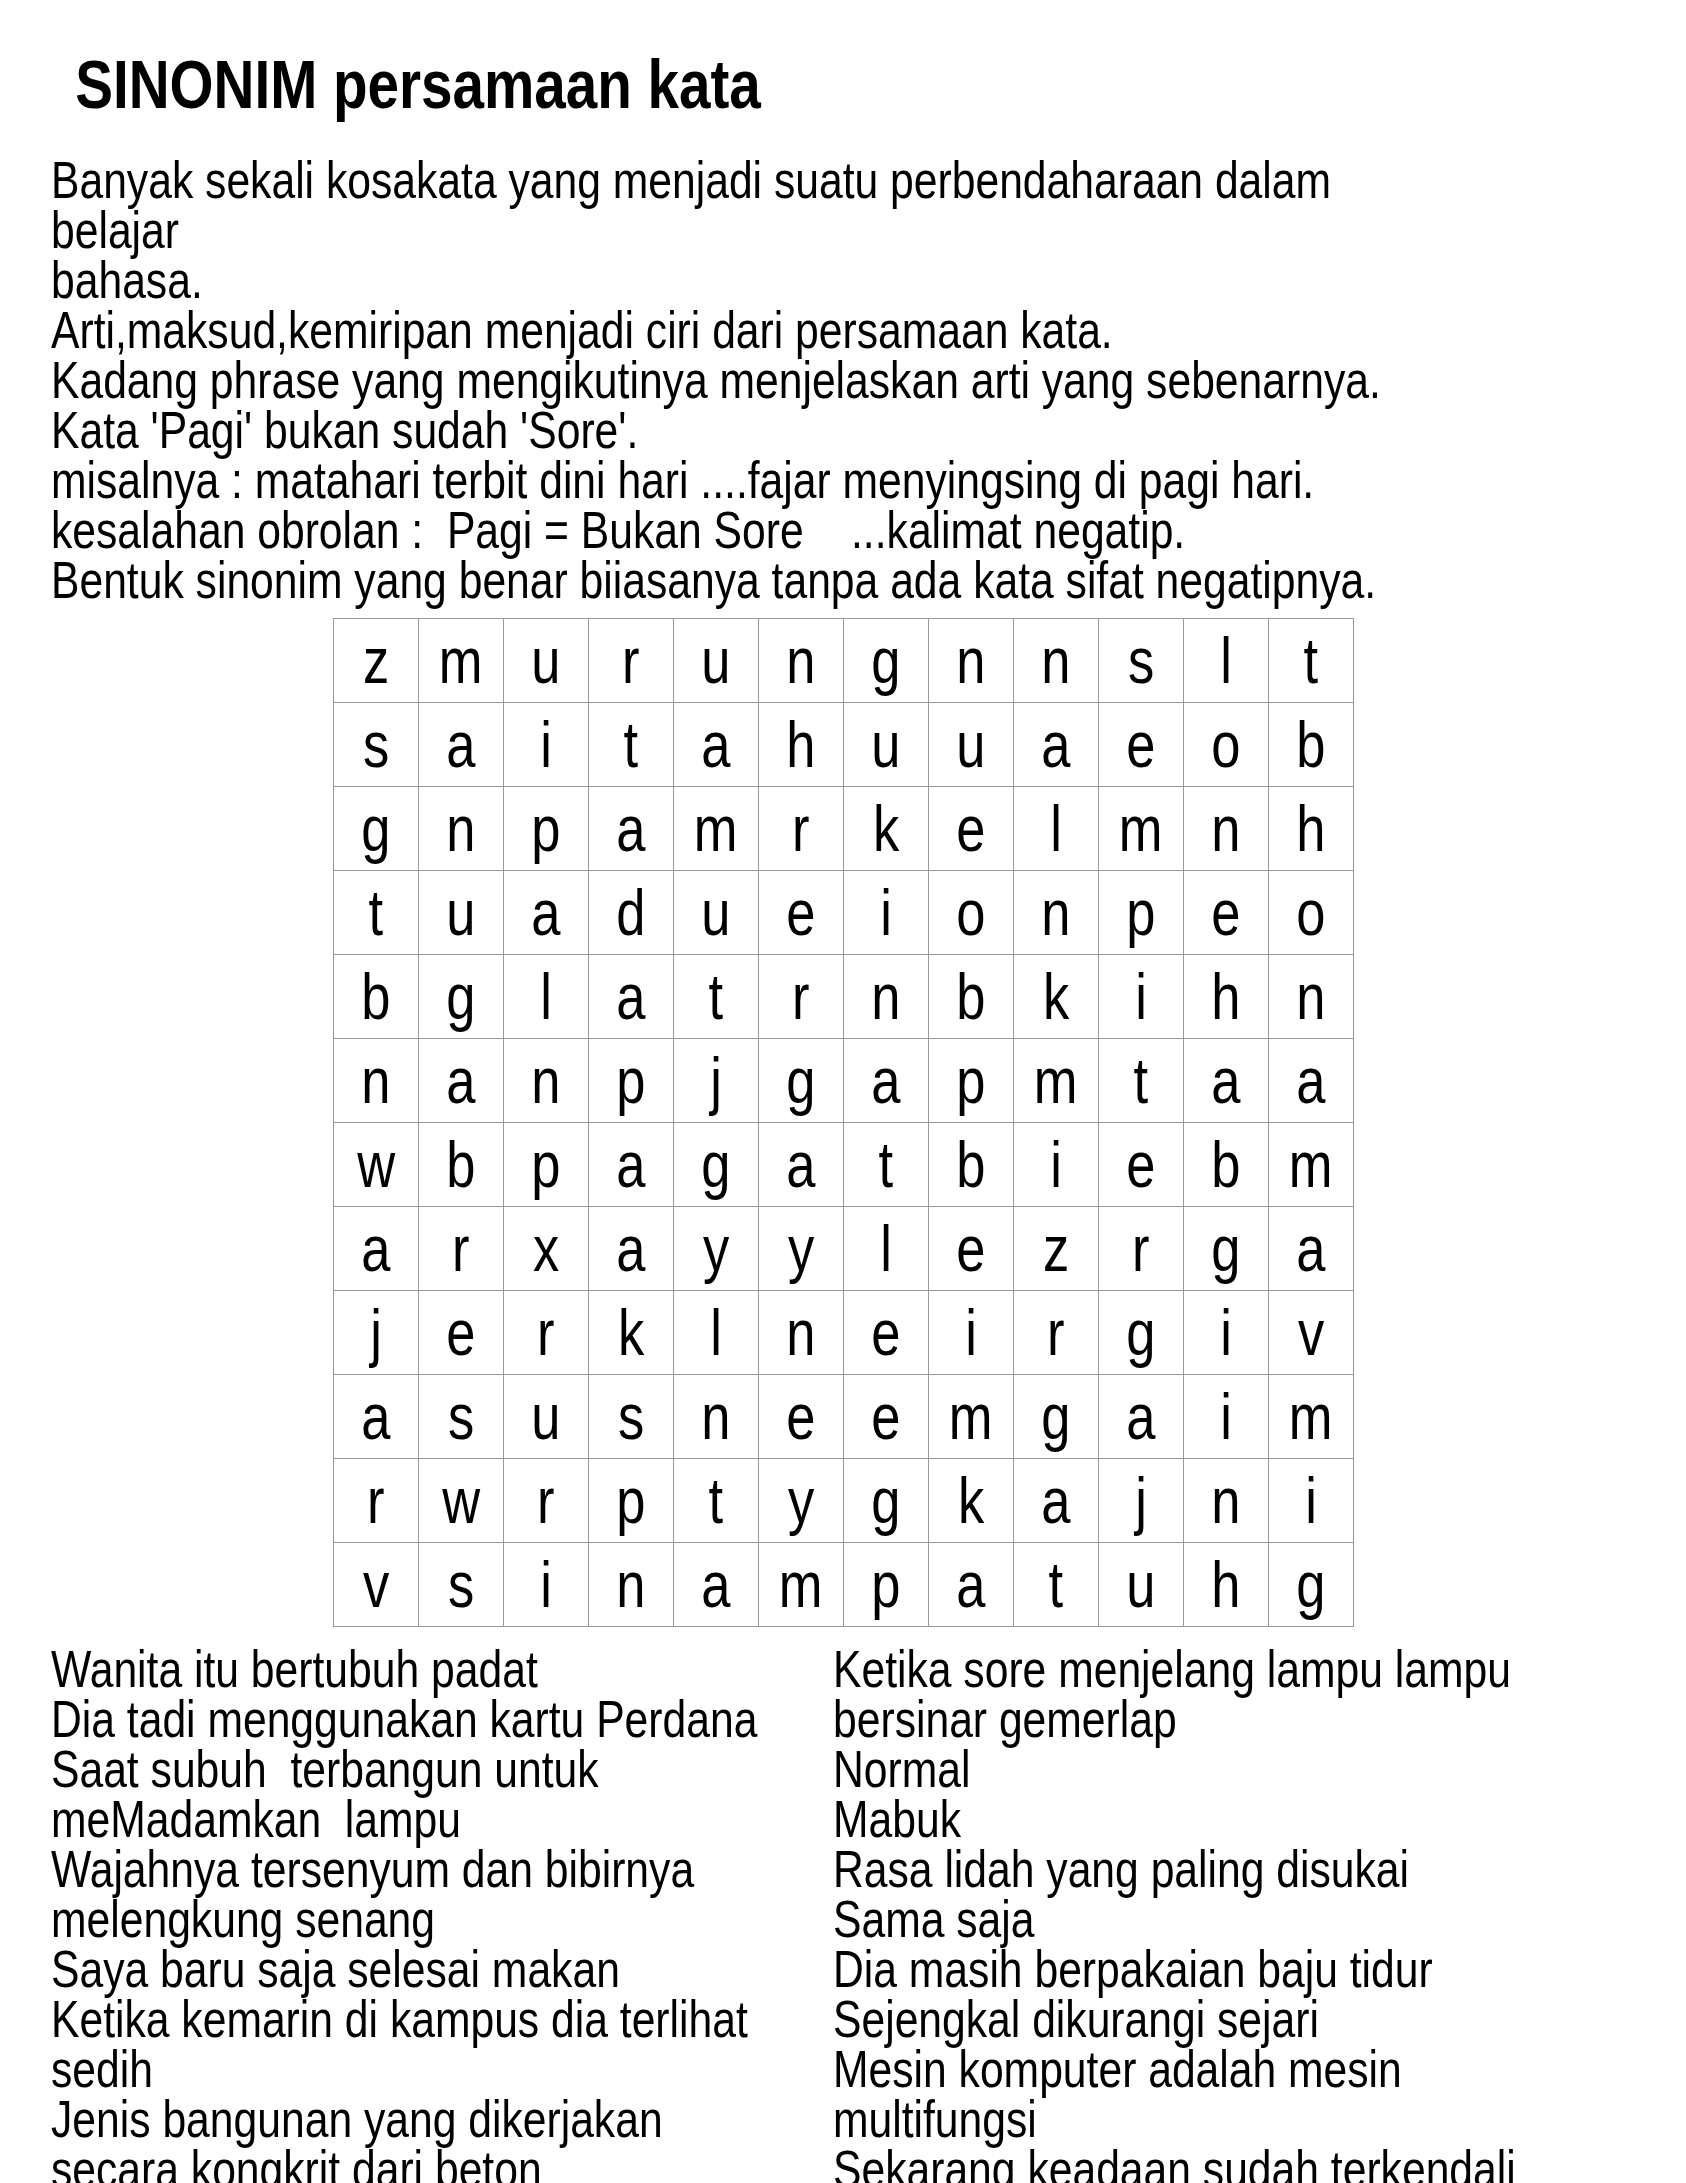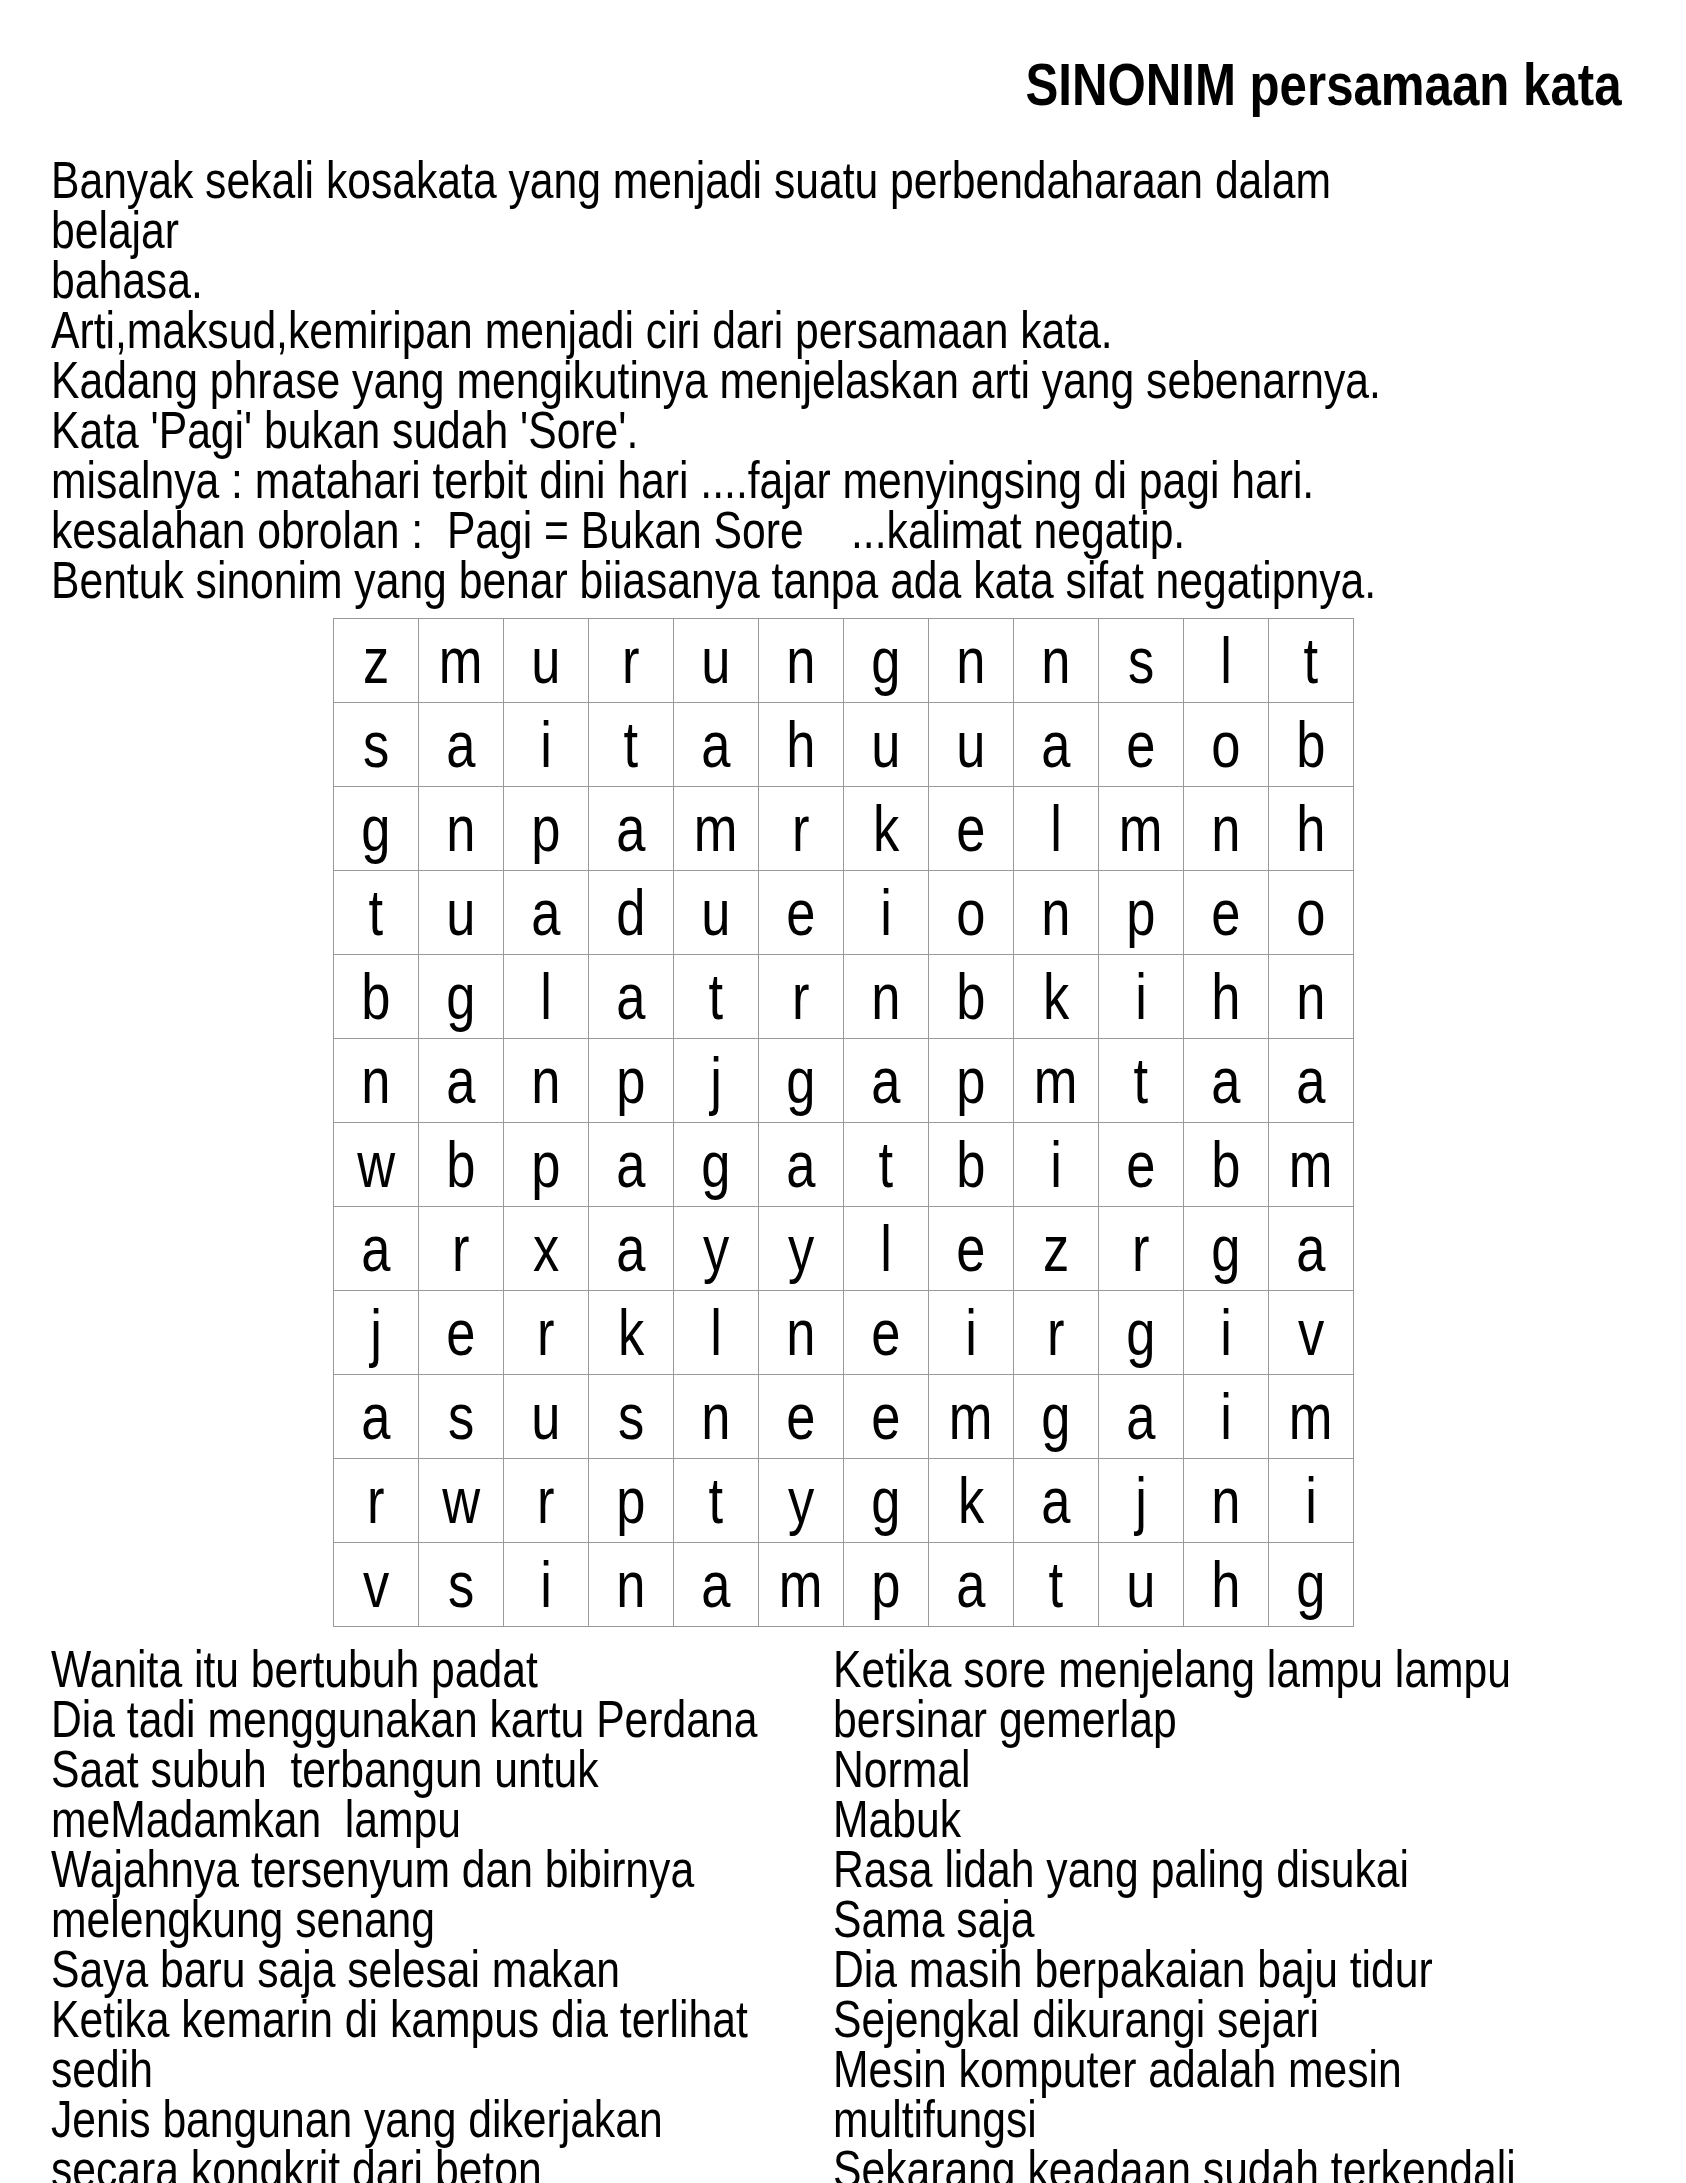--- a/index.html
+++ b/index.html
@@ -15,22 +15,22 @@
   .page { width: 1687px; height: 2183px; position: relative; }
 
   
   .cx {
     transform: scaleX(0.82);
     transform-origin: 0 0;
   }
 
   .title {
     margin: 38px 0 0 0;
-    text-align: right;
-    font-size: 60px;
+    text-align: left;
+    font-size: 69px;
     font-weight: 700;
     line-height: 93px;
     white-space: nowrap;
     text-decoration: underline;
   }
   .title .cx {
     display: inline-block;
     transform-origin: 50% 50%;
   }
 

